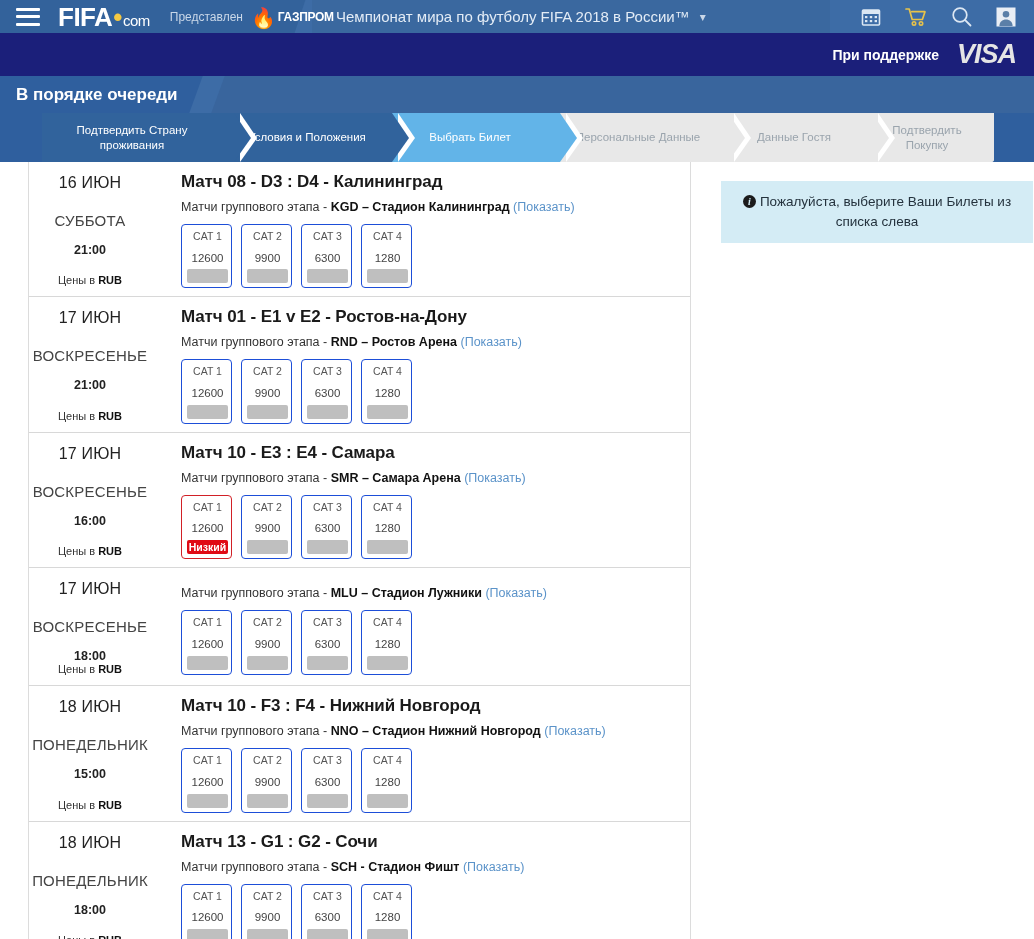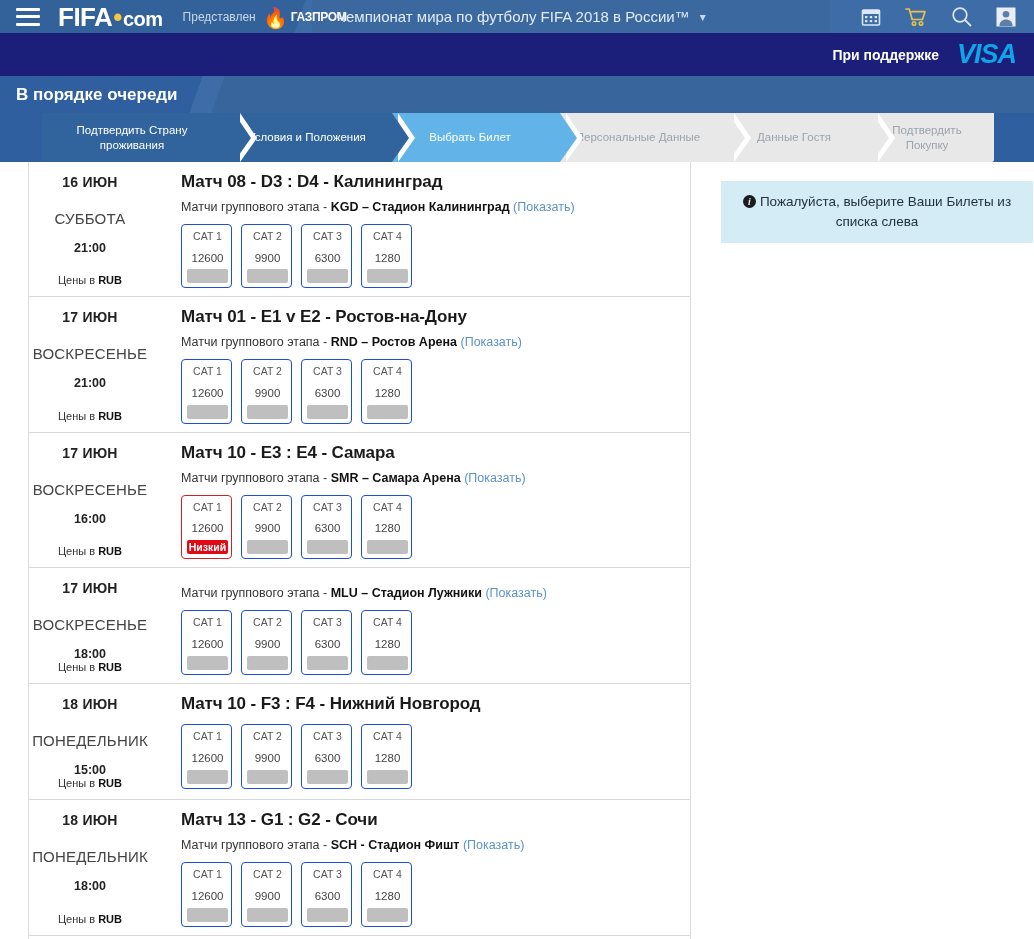--- a/index.html
+++ b/index.html
@@ -53,22 +53,22 @@
     display: flex;
     align-items: baseline;
     cursor: pointer;
   }
   .fifa-logo .dot {
     color: #f5c842;
     font-size: 26px;
     margin: 0 1px;
   }
   .fifa-logo .com {
-    font-size: 20px;
-    font-weight: bold;
+    font-size: 15px;
+    font-weight: normal;
   }
   .presented {
     color: #c9d7e8;
     font-size: 12px;
     margin-left: 20px;
     white-space: nowrap;
   }
   .gazprom {
     display: flex;
     align-items: center;
@@ -153,21 +153,21 @@
     justify-content: flex-end;
     padding-right: 18px;
   }
   .visa-label {
     color: #ffffff;
     font-size: 14px;
     font-weight: bold;
     margin-right: 18px;
   }
   .visa-logo {
-    color: #0ea5e9;
+    color: #e5e5e5;
     font-size: 27px;
     font-weight: bold;
     font-style: italic;
     letter-spacing: -1px;
     font-family: "Liberation Sans", sans-serif;
   }
 
   
   .banner {
     position: relative;
@@ -298,22 +298,22 @@
   .date-col {
     width: 122px;
     flex: 0 0 122px;
     display: flex;
     flex-direction: column;
     align-items: center;
     text-align: center;
     padding-top: 4px;
   }
   .date-day {
-    font-size: 14px;
-    font-weight: bold;
+    font-size: 16px;
+    font-weight: normal;
     color: #222;
     letter-spacing: 0.2px;
     text-align: right;
   }
   .date-weekday {
     font-size: 15px;
     color: #444;
     margin-top: 20px;
     letter-spacing: 0.2px;
   }
@@ -668,20 +668,21 @@
       </div>
       <div class="match-row">
         <div class="date-col">
           <div class="date-day">18 ИЮН</div>
           <div class="date-weekday">ПОНЕДЕЛЬНИК</div>
           <div class="date-time">15:00</div>
           <div class="currency"><span>Цены в </span><b>RUB</b></div>
         </div>
         <div class="info-col">
           <div class="match-title">Матч 10 - F3 : F4 - Нижний Новгород</div>
+          <div class="match-sub"><span>Матчи группового этапа - </span><b>NNO</b><b> – </b><b>Стадион Нижний Новгород</b> <span class="show-link">(Показать)</span></div>
           <div class="cats">
             <div class="cat">
               <div class="cat-name">CAT 1</div>
               <div class="cat-price">12600</div>
               <div class="cat-bar"></div>
             </div>
             <div class="cat">
               <div class="cat-name">CAT 2</div>
               <div class="cat-price">9900</div>
               <div class="cat-bar"></div>

